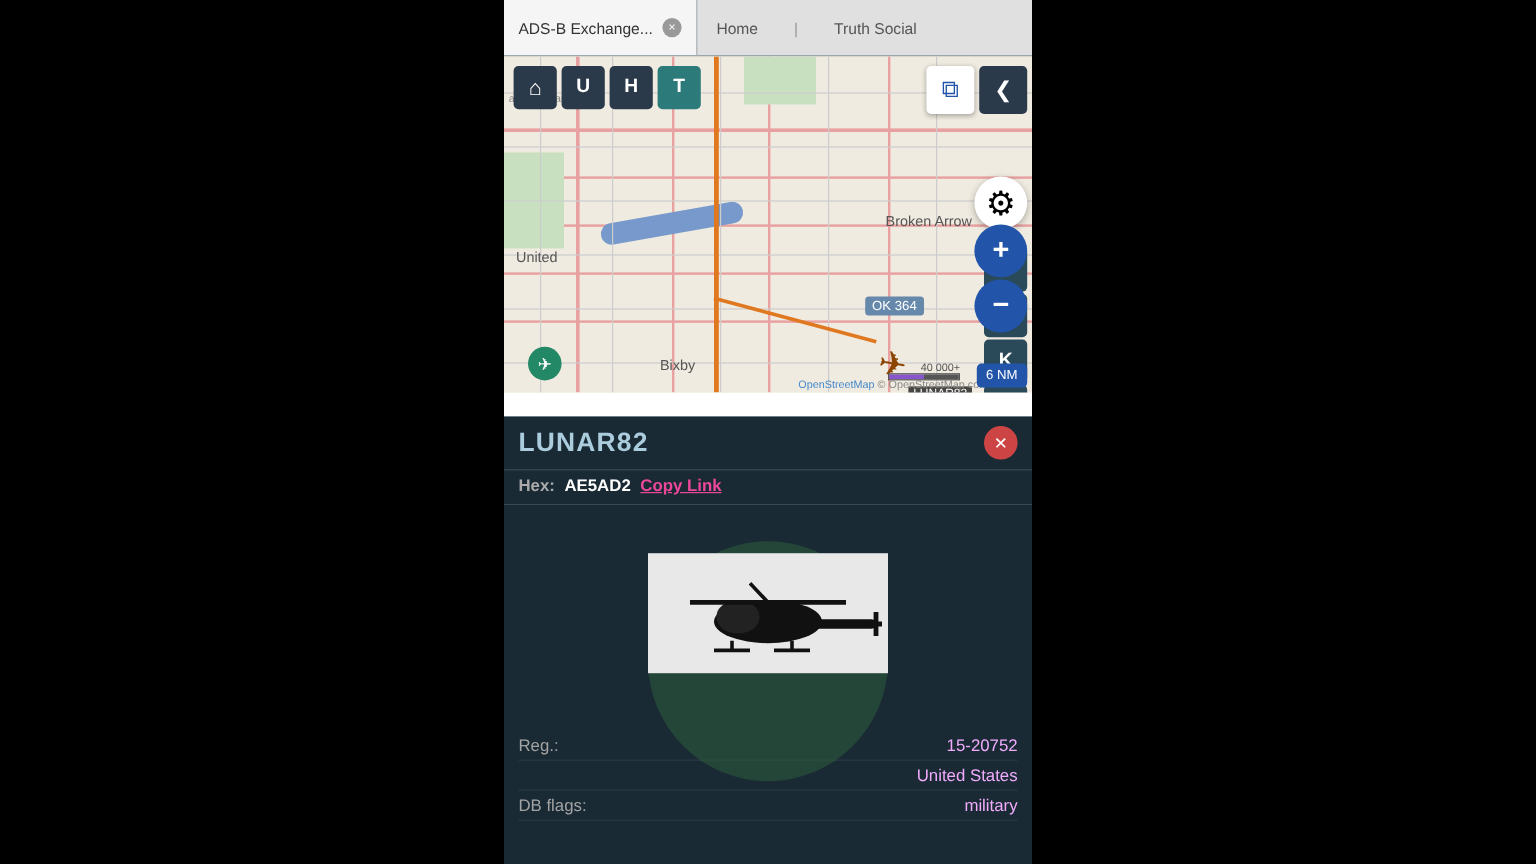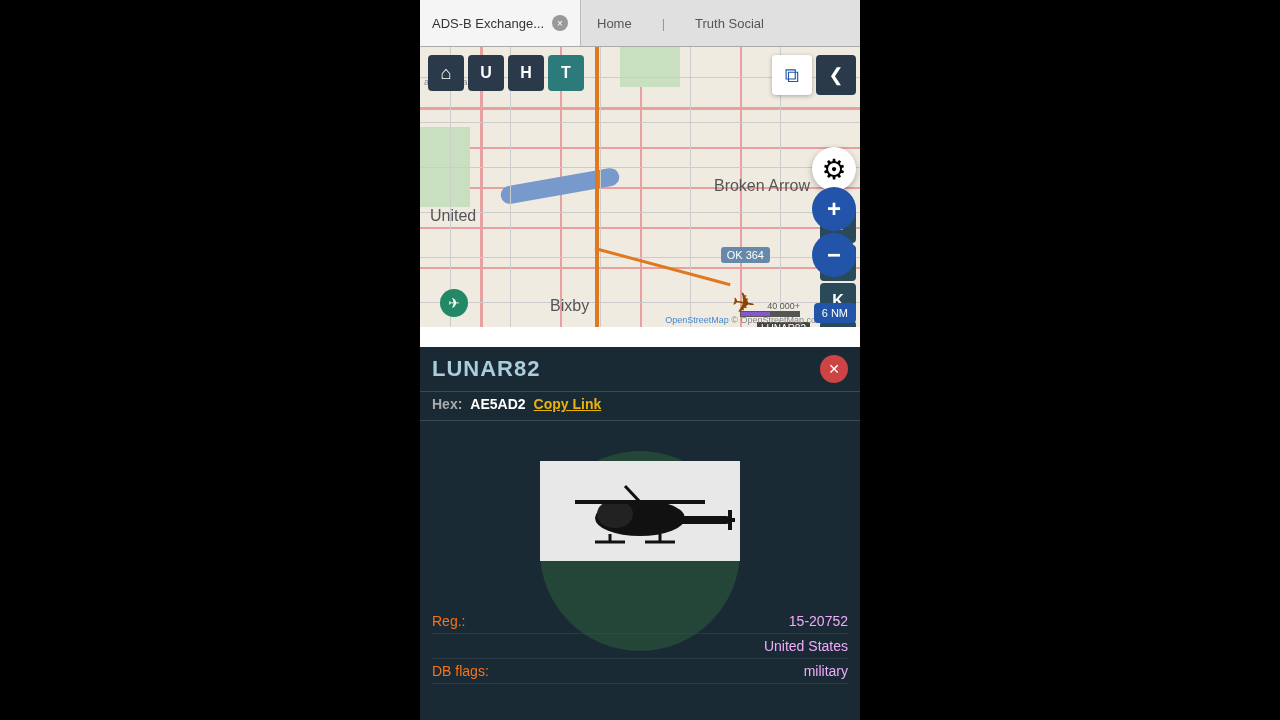--- a/index.html
+++ b/index.html
@@ -119,21 +119,21 @@
       bottom: 0;
     }
     .road-pink {
       position: absolute;
       background: #e8a0a0;
     }
 
     
     .map-label {
       position: absolute;
-      font-size: 16px;
+      font-size: 12px;
       color: #555;
       white-space: nowrap;
     }
 
     
     .route-badge {
       position: absolute;
       background: #6688aa;
       color: #fff;
       font-size: 11px;
@@ -373,21 +373,21 @@
       gap: 8px;
       border-bottom: 1px solid #3a4a55;
       font-size: 14px;
       color: #aaa;
       font-weight: bold;
     }
     .hex-val {
       color: #fff;
     }
     .copy-link {
-      color: #eab308;
+      color: #ec4899;
       text-decoration: underline;
       cursor: pointer;
     }
 
     
     .heli-image-area {
       position: relative;
       width: 100%;
       height: 180px;
       background: #1a2a35;
@@ -427,21 +427,21 @@
       padding: 8px 12px;
     }
     .info-row {
       display: flex;
       justify-content: space-between;
       padding: 4px 0;
       font-size: 14px;
       border-bottom: 1px solid #2a3a45;
     }
     .info-label {
-      color: #f97316;
+      color: #a3a3a3;
     }
     .info-value {
       color: #f0abfc;
       text-align: right;
     }
 
     
     .attribution {
       position: absolute;
       bottom: 240px;

